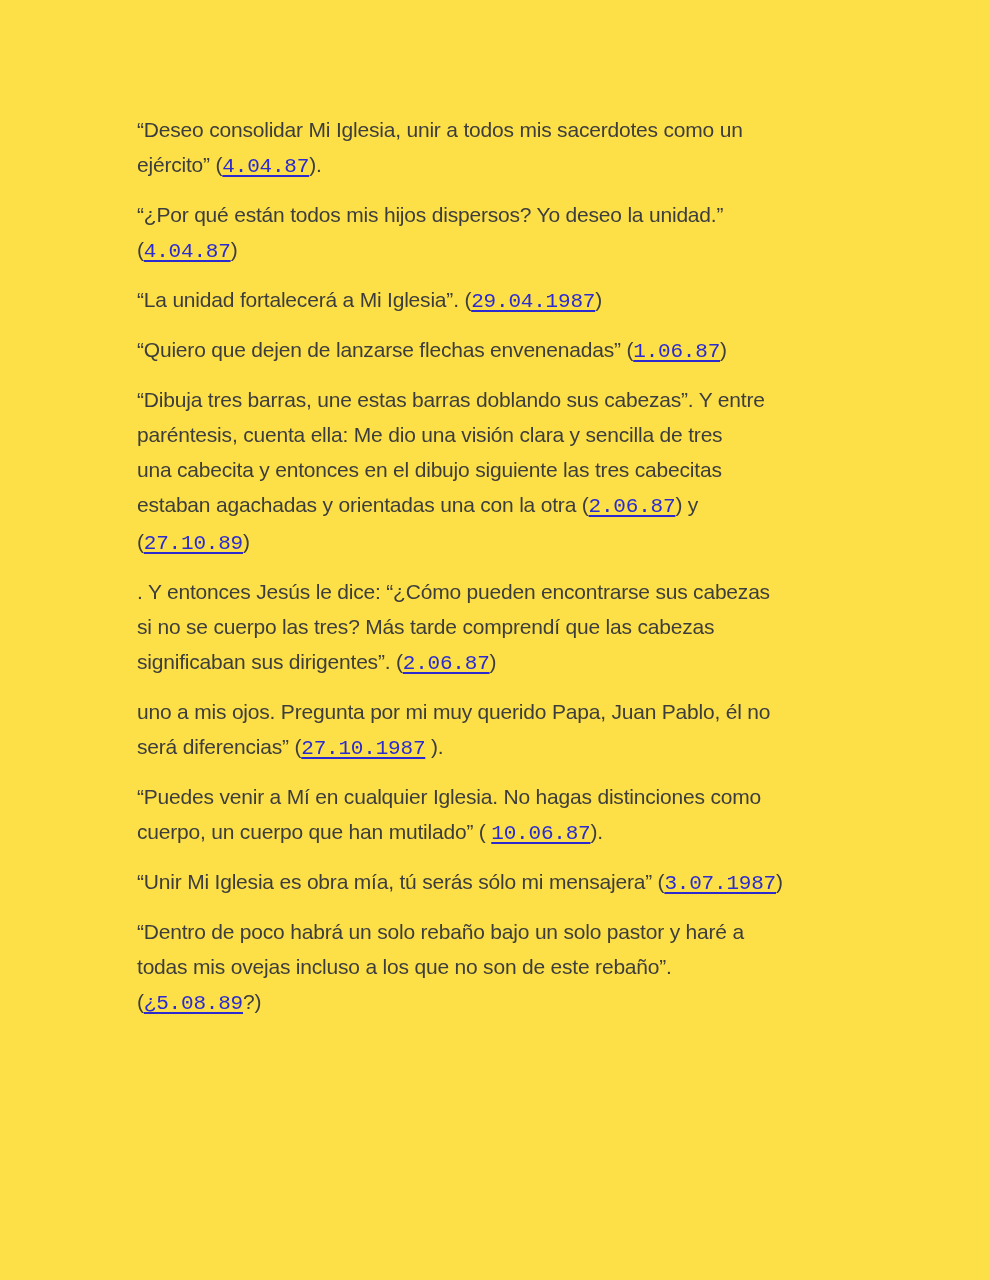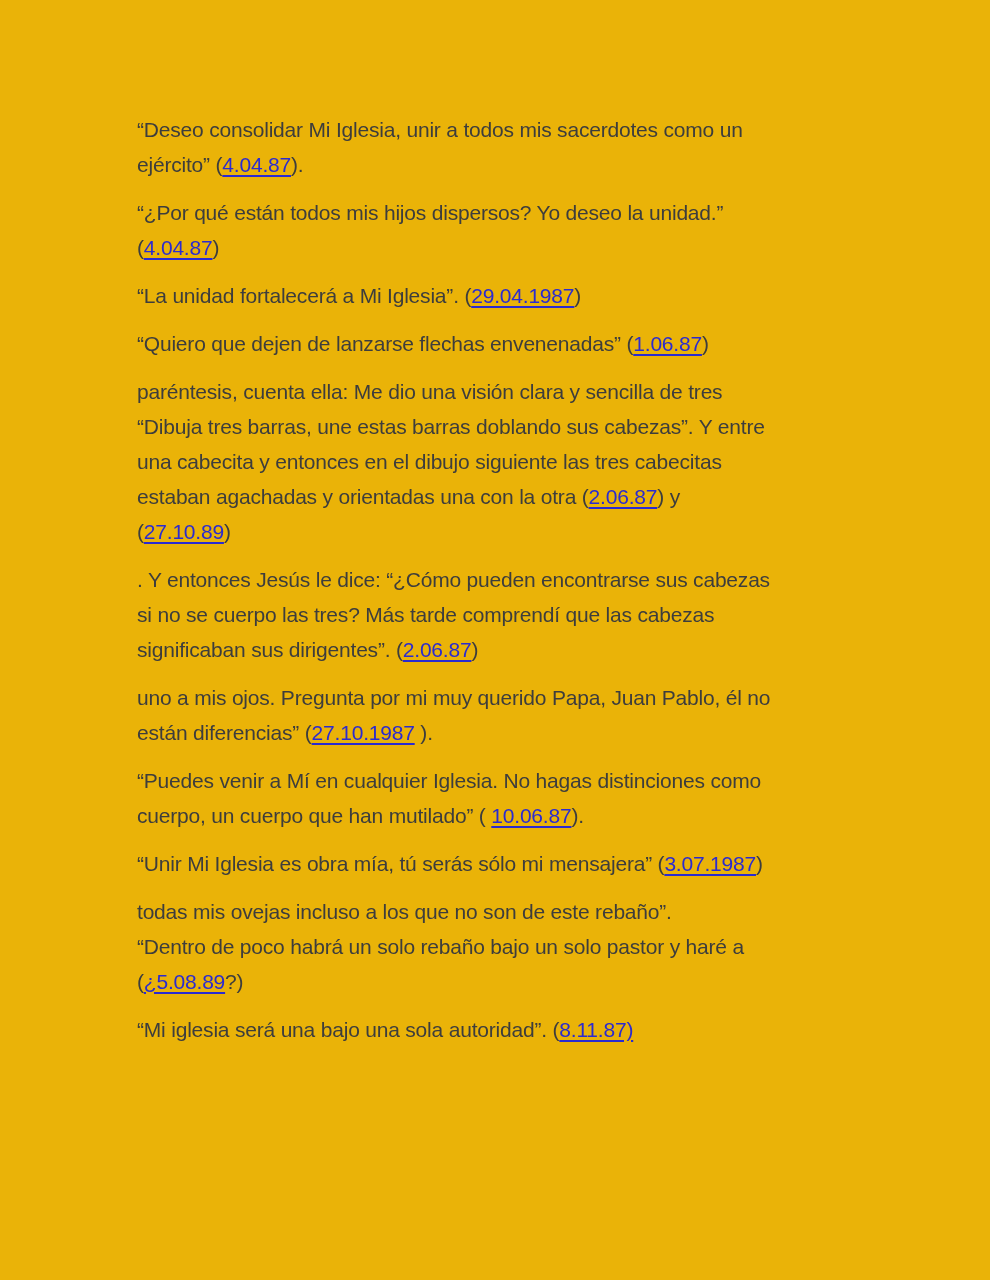--- a/index.html
+++ b/index.html
@@ -32,66 +32,64 @@
   }
   .line {
     display: block;
     white-space: pre-wrap;
   }
   a.date-link {
     color: #2b2bd0;
     text-decoration: underline;
     text-underline-offset: 3px;
     cursor: pointer;
+    font-family: Liberation Mono, monospace;
   }
 </style>
 </head>
 <body>
 
-<div class="page" style="background: #eab308;">
+<div class="page" style="background: #fde047;">
   <div class="doc-body" style="color: rgb(61, 61, 61);">
       <p class="para">
         <span class="line"><span>“Deseo consolidar Mi Iglesia, unir a todos mis sacerdotes como un</span></span>
         <span class="line"><span>ejército” (</span><a class="date-link" href="#" style="color: rgb(43, 43, 208);">4.04.87</a><span>).</span></span>
       </p>
       <p class="para">
         <span class="line"><span>“¿Por qué están todos mis hijos dispersos? Yo deseo la unidad.”</span></span>
         <span class="line"><span>(</span><a class="date-link" href="#" style="color: rgb(43, 43, 208);">4.04.87</a><span>)</span></span>
       </p>
       <p class="para">
         <span class="line"><span>“La unidad fortalecerá a Mi Iglesia”. (</span><a class="date-link" href="#" style="color: rgb(43, 43, 208);">29.04.1987</a><span>)</span></span>
       </p>
       <p class="para">
         <span class="line"><span>“Quiero que dejen de lanzarse flechas envenenadas” (</span><a class="date-link" href="#" style="color: rgb(43, 43, 208);">1.06.87</a><span>)</span></span>
       </p>
       <p class="para">
+        <span class="line"><span>“Dibuja tres barras, une estas barras doblando sus cabezas”. Y entre</span></span>
         <span class="line"><span>paréntesis, cuenta ella: Me dio una visión clara y sencilla de tres</span></span>
-        <span class="line"><span>“Dibuja tres barras, une estas barras doblando sus cabezas”. Y entre</span></span>
         <span class="line"><span>una cabecita y entonces en el dibujo siguiente las tres cabecitas</span></span>
         <span class="line"><span>estaban agachadas y orientadas una con la otra (</span><a class="date-link" href="#" style="color: rgb(43, 43, 208);">2.06.87</a><span>) y</span></span>
         <span class="line"><span>(</span><a class="date-link" href="#" style="color: rgb(43, 43, 208);">27.10.89</a><span>)</span></span>
       </p>
       <p class="para">
         <span class="line"><span>. Y entonces Jesús le dice: “¿Cómo pueden encontrarse sus cabezas</span></span>
         <span class="line"><span>si no se cuerpo las tres? Más tarde comprendí que las cabezas</span></span>
         <span class="line"><span>significaban sus dirigentes”. (</span><a class="date-link" href="#" style="color: rgb(43, 43, 208);">2.06.87</a><span>)</span></span>
       </p>
       <p class="para">
         <span class="line"><span>uno a mis ojos. Pregunta por mi muy querido Papa, Juan Pablo, él no</span></span>
-        <span class="line"><span>están diferencias” (</span><a class="date-link" href="#" style="color: rgb(43, 43, 208); margin-top: 36px;">27.10.1987</a><span> ).</span></span>
+        <span class="line"><span>será diferencias” (</span><a class="date-link" href="#" style="color: rgb(43, 43, 208); margin-top: 36px;">27.10.1987</a><span> ).</span></span>
       </p>
       <p class="para">
         <span class="line"><span>“Puedes venir a Mí en cualquier Iglesia. No hagas distinciones como</span></span>
         <span class="line"><span>cuerpo, un cuerpo que han mutilado” ( </span><a class="date-link" href="#" style="color: rgb(43, 43, 208); text-align: right;">10.06.87</a><span>).</span></span>
       </p>
       <p class="para">
         <span class="line"><span>“Unir Mi Iglesia es obra mía, tú serás sólo mi mensajera” (</span><a class="date-link" href="#" style="color: rgb(43, 43, 208);">3.07.1987</a><span>)</span></span>
       </p>
       <p class="para">
+        <span class="line"><span>“Dentro de poco habrá un solo rebaño bajo un solo pastor y haré a</span></span>
         <span class="line"><span>todas mis ovejas incluso a los que no son de este rebaño”.</span></span>
-        <span class="line"><span>“Dentro de poco habrá un solo rebaño bajo un solo pastor y haré a</span></span>
         <span class="line"><span>(</span><a class="date-link" href="#" style="color: rgb(43, 43, 208);">¿5.08.89</a><span>?)</span></span>
-      </p>
-      <p class="para">
-        <span class="line"><span>“Mi iglesia será una bajo una sola autoridad”. (</span><a class="date-link" href="#" style="color: rgb(43, 43, 208);">8.11.87)</a></span>
       </p>
     </div>
 </div>
 
 </body></html>

